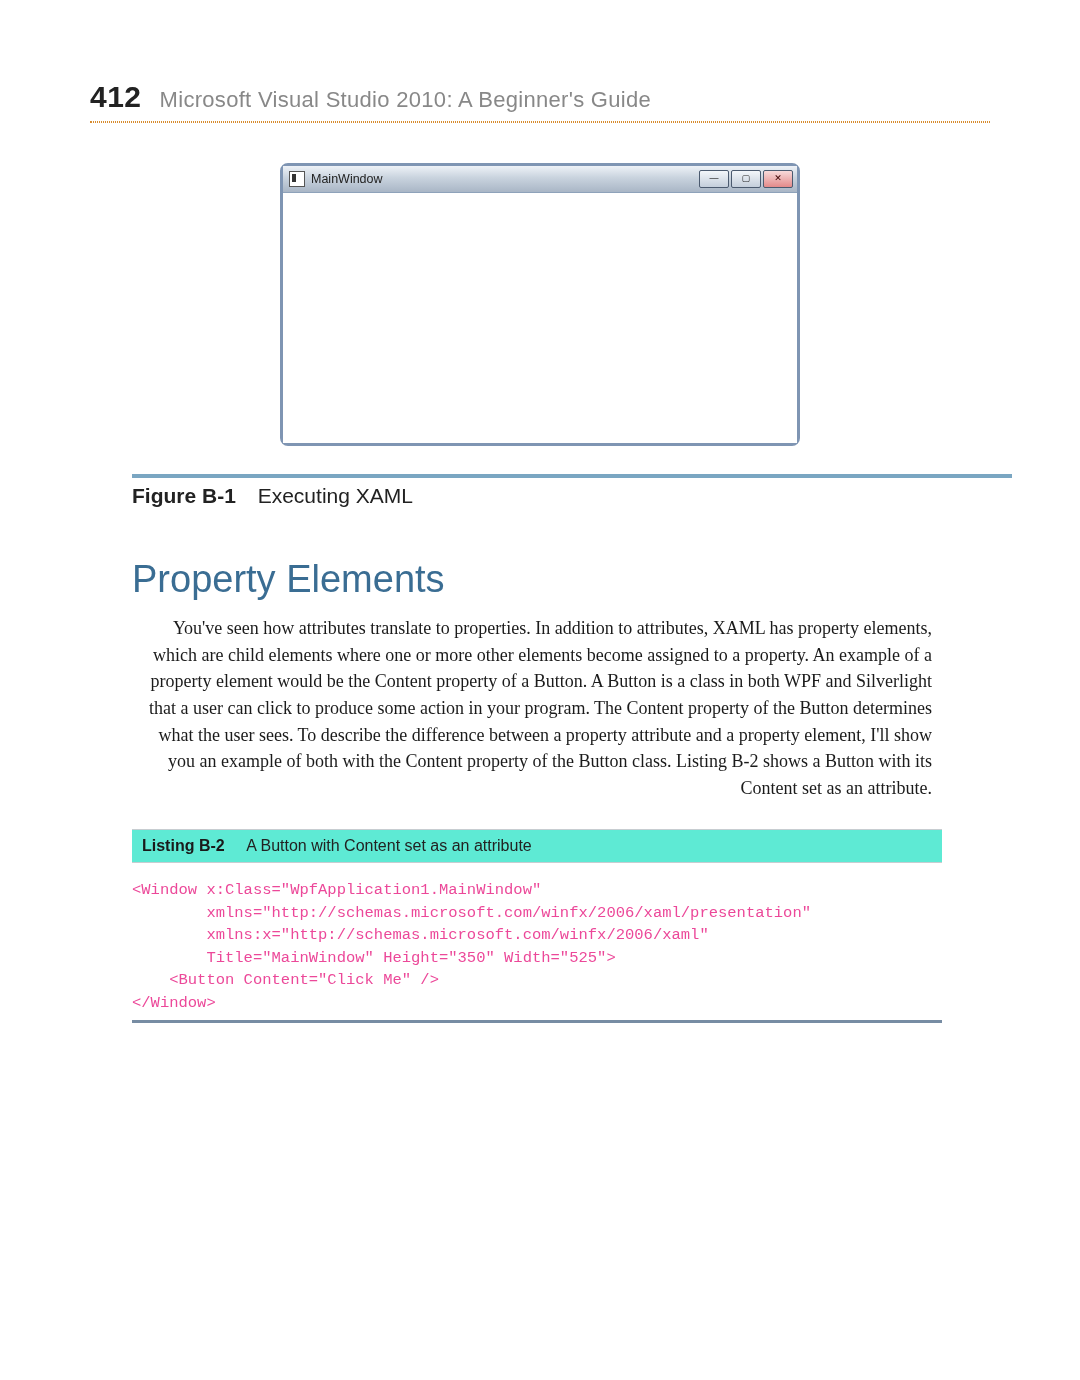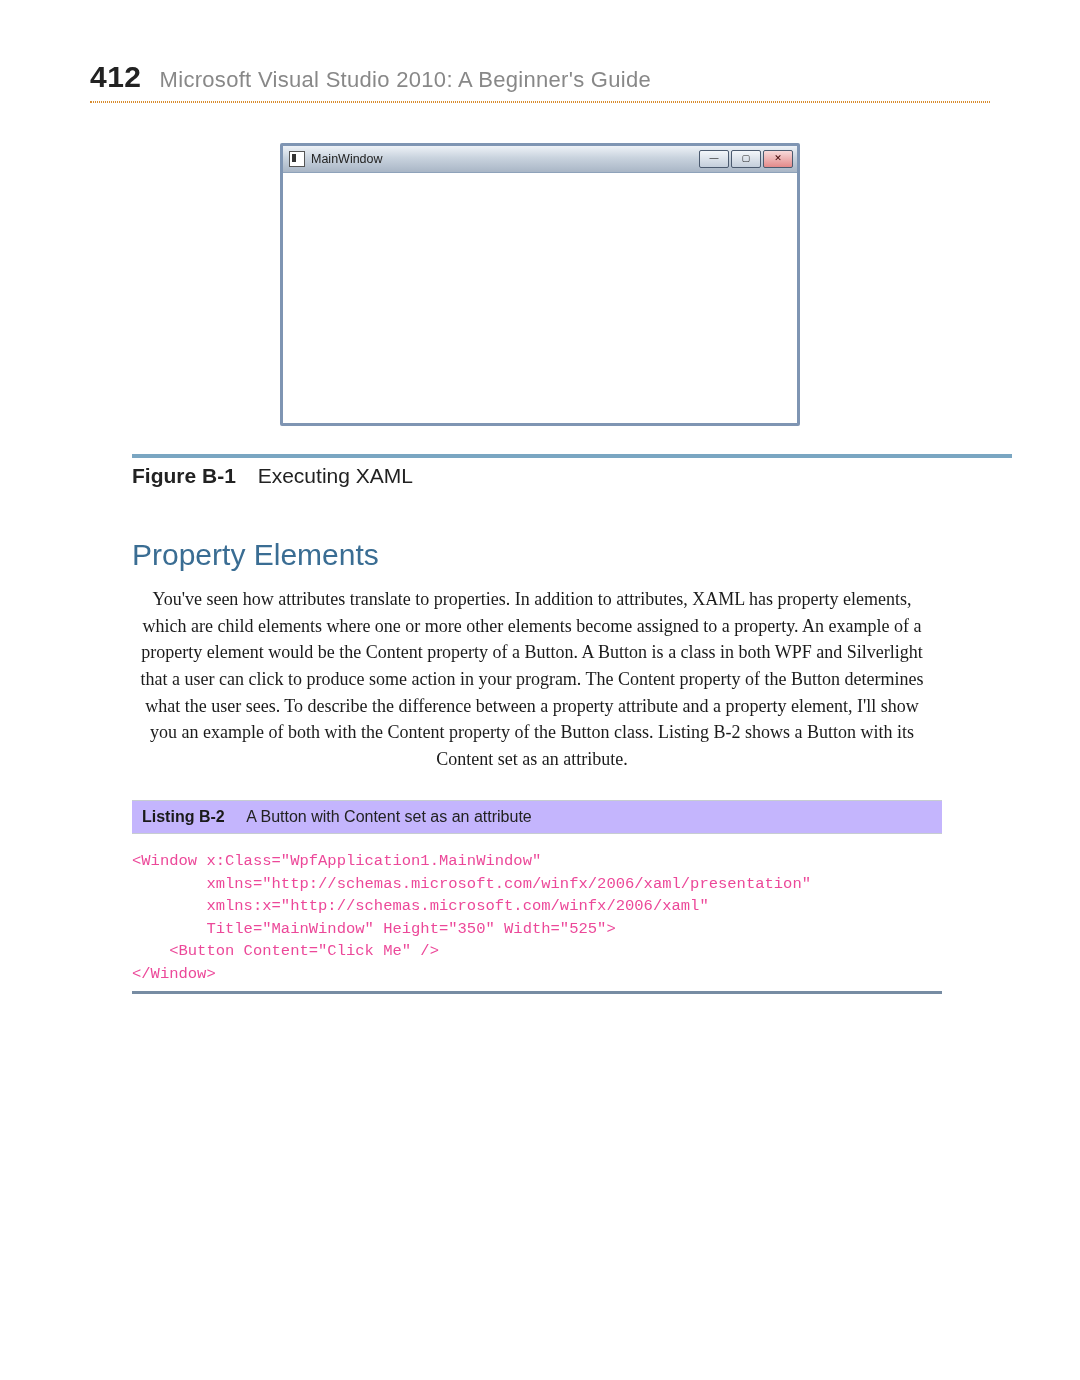--- a/index.html
+++ b/index.html
@@ -6,21 +6,21 @@
     margin: 0;
     padding: 0;
     background: #fff;
     font-family: Georgia, 'Times New Roman', serif;
     color: #222;
   }
   .page {
     width: 1080px;
     height: 1380px;
     box-sizing: border-box;
-    padding: 60px 90px 40px 90px;
+    padding: 80px 90px 40px 90px;
     position: relative;
   }
   .running-head {
     display: flex;
     align-items: baseline;
     gap: 18px;
     margin-bottom: 8px;
   }
   .page-num {
     font-family: "Trebuchet MS", Arial, sans-serif;
@@ -50,21 +50,21 @@
     left: 0; right: 0; top: -1px;
     border-top: 1px dotted #d88c2e;
   }
   
   .figure-wrap {
     width: 520px;
     margin: 10px auto 28px auto;
   }
   .win-outer {
     border: 3px solid #7f95b3;
-    border-radius: 2px;
+    border-radius: 8px;
     box-shadow: 0 0 0 1px #5a6e89 inset;
   }
   .titlebar {
     height: 26px;
     background: linear-gradient(to bottom, #eef2f7 0%, #c9d3de 45%, #a9b6c6 100%);
     display: flex;
     align-items: center;
     padding: 0 4px 0 6px;
     border-bottom: 1px solid #8ea2ba;
   }
@@ -115,34 +115,34 @@
     color: #222;
     border-top: 4px solid #7aa6c2;
     padding-top: 6px;
     width: 880px;
   }
   .caption-row .label { font-weight: 700; margin-right: 16px; }
   .caption-row.no-top-rule { border-top: none; padding-top:0; }
   .section-heading {
     font-family: "Trebuchet MS","Segoe UI",Arial,sans-serif;
     font-weight: 300;
-    font-size: 30px;
+    font-size: 38px;
     color: #3a6d93;
     margin: 0 0 14px 0;
   }
   .body-text {
     font-size: 18px;
     line-height: 1.48;
     color: #1b1b1b;
     margin: 9px 0 28px 42px;
     max-width: 800px;
-    text-align: center;
+    text-align: right;
   }
   .listing-bar {
-    background: #c4b5fd;
+    background: #5eead4;
     padding: 7px 10px;
     margin: 0 0 16px 42px;
     max-width: 790px;
     font-family: "Trebuchet MS","Segoe UI",Arial,sans-serif;
     font-size: 16px;
     border-top: 1px solid #c7cdd1;
     border-bottom: 1px solid #c7cdd1;
   }
   .listing-bar .label { font-weight: 700; color:#1a1a1a; margin-right: 18px; }
   .code-block {

